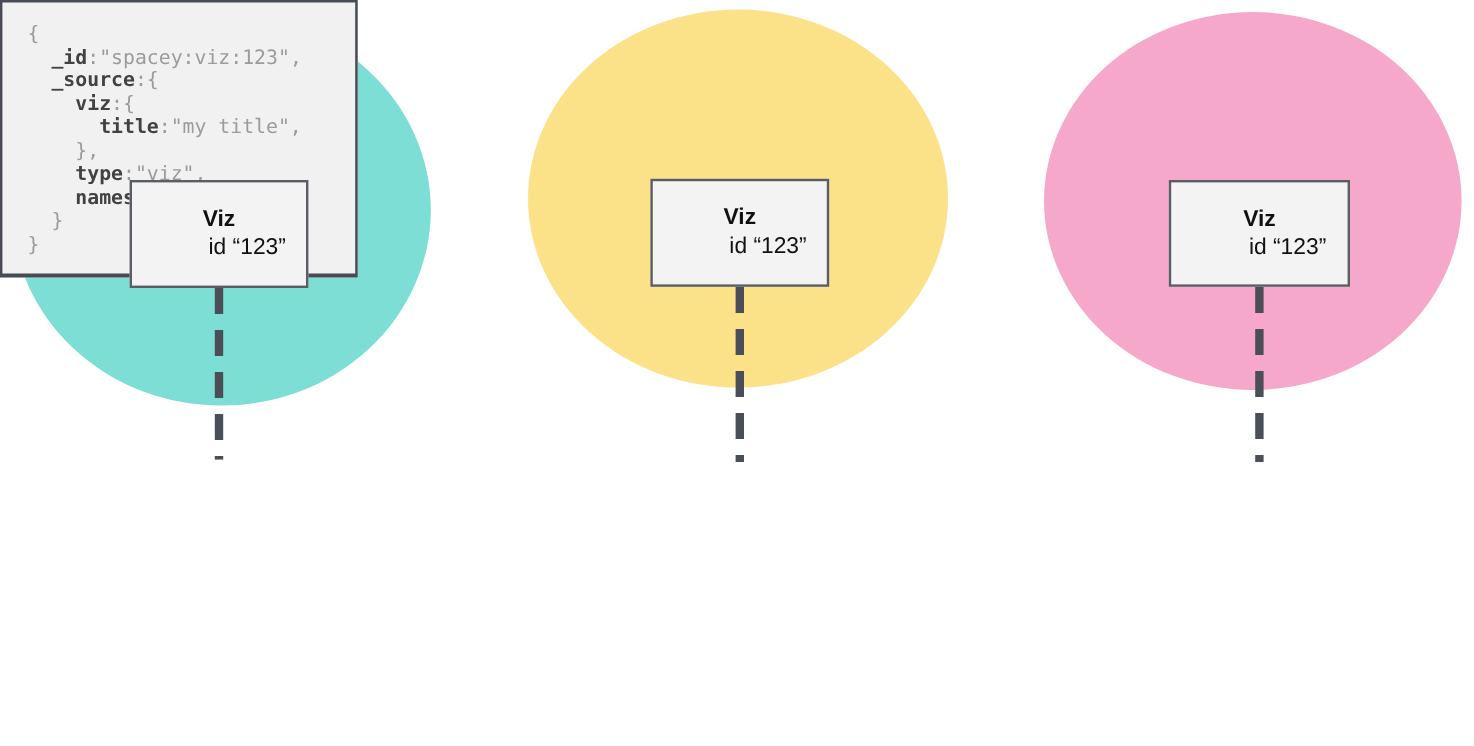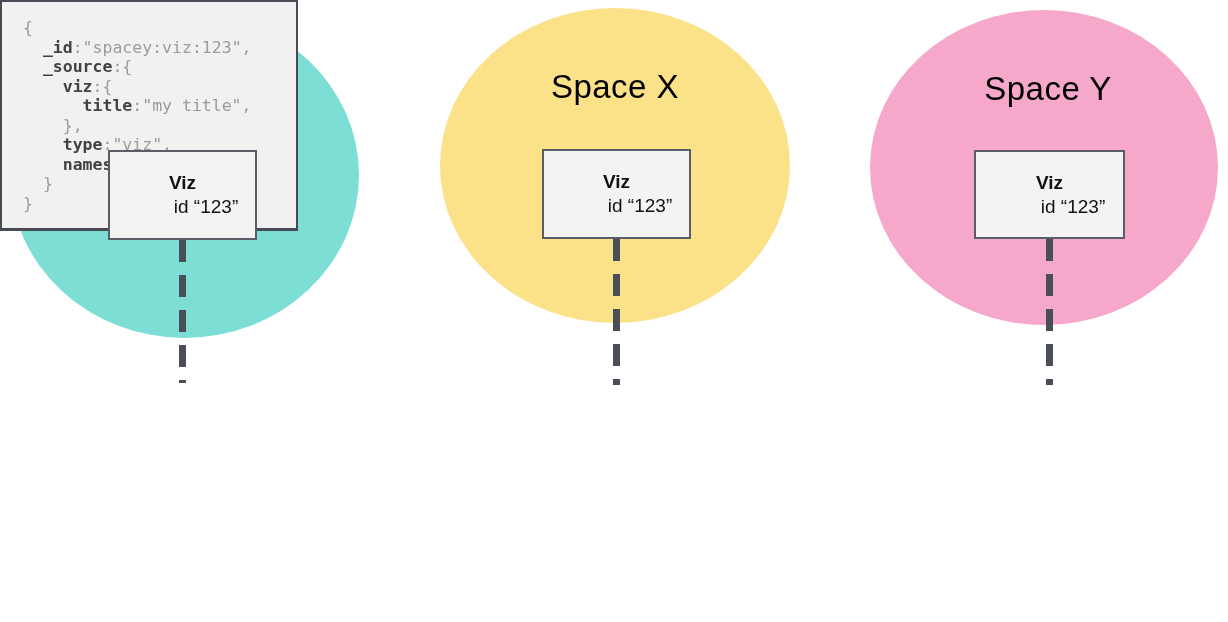--- a/index.html
+++ b/index.html
@@ -95,21 +95,20 @@
         <div class="code-line"><span class="ind">    </span><span class="p">},</span></div>
         <div class="code-line"><span class="ind">    </span><span class="k">type</span><span class="p">:"viz",</span></div>
         <div class="code-line"><span class="ind">    </span><span class="k">namespace</span><span class="p">:undefined,</span></div>
         <div class="code-line"><span class="ind">  </span><span class="p">}</span></div>
         <div class="code-line"><span class="p">}</span></div>
       </div>
   </div>
 
   <div class="space-group">
     <div class="circle" style="left: 440px; top: 8px; width: 350px; height: 315px; background: rgb(251, 226, 137);"></div>
-    <div class="space-title" style="left:465px; top:68px;">Space X</div>
     <div class="viz-card" style="left:542px; top:149px; width:149px; height:90px;">
       <div class="viz-title">Viz</div>
       <div class="viz-id">id “123”</div>
     </div>
     <div class="connector" style="left:613px; top:239px; height:146px;"></div>
     <div class="code-box">
         <div class="code-line"><span class="p">{</span></div>
         <div class="code-line"><span class="ind">  </span><span class="k">_id</span><span class="p">:"spacex:viz:123",</span></div>
         <div class="code-line"><span class="ind">  </span><span class="k">_source</span><span class="p">:{</span></div>
         <div class="code-line"><span class="ind">    </span><span class="k">viz</span><span class="p">:{</span></div>
@@ -117,21 +116,20 @@
         <div class="code-line"><span class="ind">    </span><span class="p">},</span></div>
         <div class="code-line"><span class="ind">    </span><span class="k">type</span><span class="p">:"viz",</span></div>
         <div class="code-line"><span class="ind">    </span><span class="k">namespace</span><span class="p">:"spacex",</span></div>
         <div class="code-line"><span class="ind">  </span><span class="p">}</span></div>
         <div class="code-line"><span class="p">}</span></div>
       </div>
   </div>
 
   <div class="space-group">
     <div class="circle" style="left: 870px; top: 10px; width: 348px; height: 315px; background: rgb(246, 168, 203);"></div>
-    <div class="space-title" style="left:898px; top:70px;">Space Y</div>
     <div class="viz-card" style="left:974px; top:150px; width:151px; height:89px;">
       <div class="viz-title">Viz</div>
       <div class="viz-id">id “123”</div>
     </div>
     <div class="connector" style="left:1046px; top:239px; height:146px;"></div>
     <div class="code-box">
         <div class="code-line"><span class="p">{</span></div>
         <div class="code-line"><span class="ind">  </span><span class="k">_id</span><span class="p">:"spacey:viz:123",</span></div>
         <div class="code-line"><span class="ind">  </span><span class="k">_source</span><span class="p">:{</span></div>
         <div class="code-line"><span class="ind">    </span><span class="k">viz</span><span class="p">:{</span></div>

